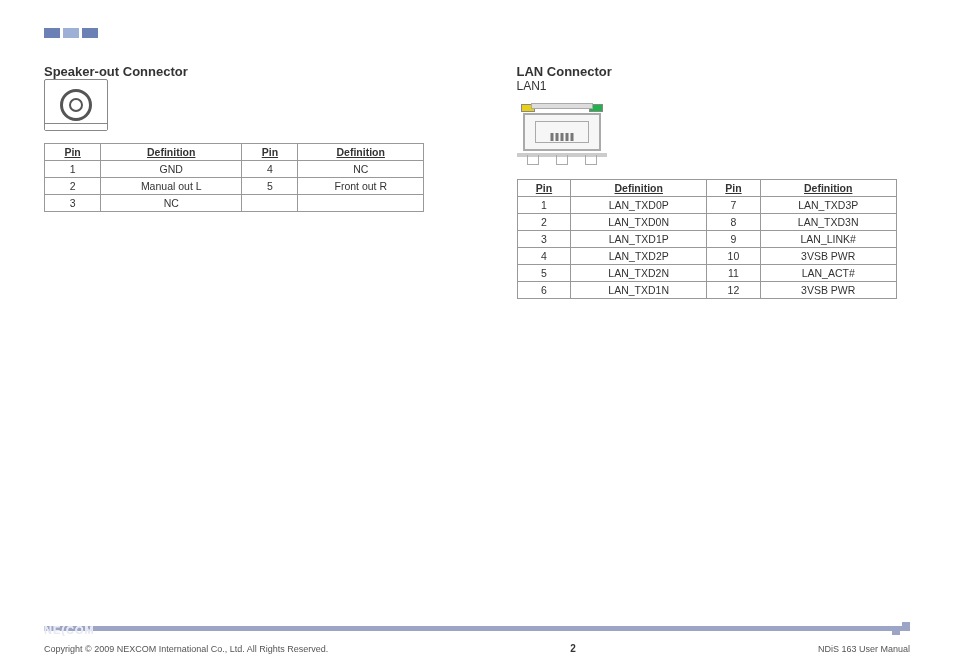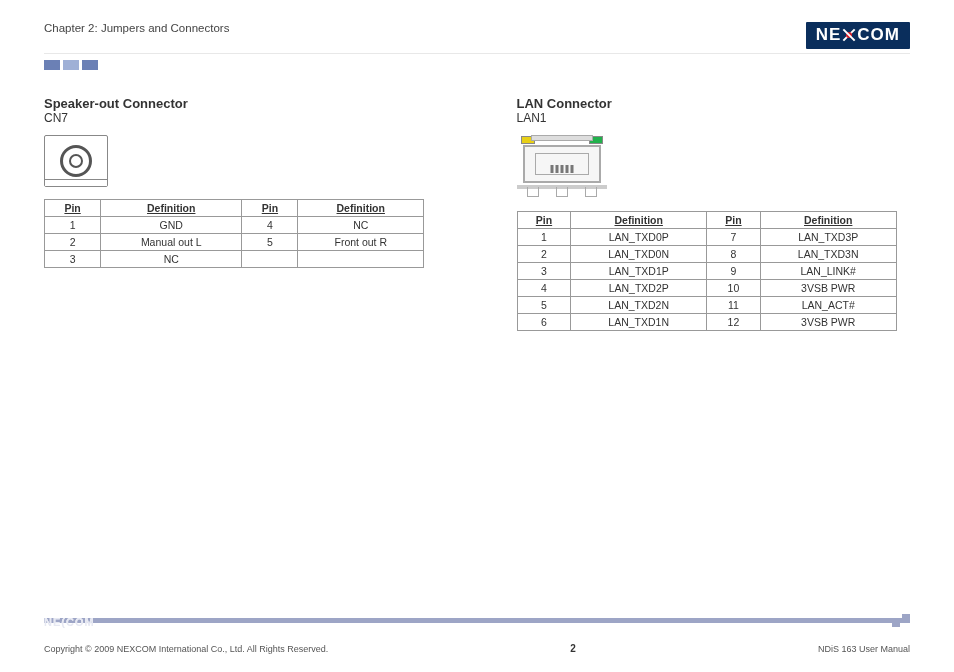--- a/index.html
+++ b/index.html
@@ -146,21 +146,21 @@
   }
 
   .footer {
     position:absolute;
     left:44px; right:44px; bottom:18px;
   }
   .footer-line {
     height:5px;
     background:var(--footer-line);
     position:relative;
-    margin-bottom:20px;
+    margin-bottom:12px;
   }
   .footer-logo {
     position:absolute; left:0; top:-2px;
     color:#e6e8f2; font-weight:bold; font-size:11px; letter-spacing:1px;
     text-shadow:0 0 0 #fff;
   }
   .footer-end {
     position:absolute; right:0; top:-4px; display:flex; gap:2px;
   }
   .footer-end span{width:8px;height:8px;background:var(--footer-line);}
@@ -168,40 +168,29 @@
   .footer-row {
     display:flex; justify-content:space-between; align-items:center;
     font-size:9px; color:#555;
   }
   .footer-row .pnum { font-weight:bold; font-size:10px; color:#333;}
 </style>
 </head>
 <body>
 
 <div class="page">
-  <div class="header">
-    <div class="chapter-title">Chapter 2: Jumpers and Connectors</div>
-    <div class="logo">
-      <span>NE</span>
-      <span class="xmark">
-          <span class="xdot"></span>
-        </span>
-      <span>COM</span>
-    </div>
-  </div>
   <div class="tabrow">
     <span></span>
       <span></span>
       <span></span>
   </div>
 
   <div class="columns">
     <div class="col">
       <div class="sect-title">Speaker-out Connector</div>
-      <div class="sect-sub">CN7</div>
       <div class="speaker-ic">
         <div class="ring1">
             <div class="ring2"></div>
           </div>
       </div>
       <table class="pins">
         <thead>
             <tr>
           <th>Pin</th>
           <th>Definition</th>

